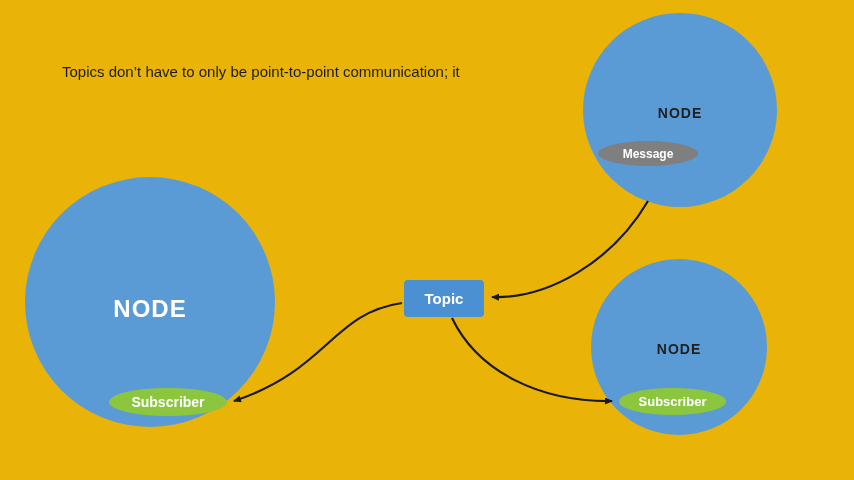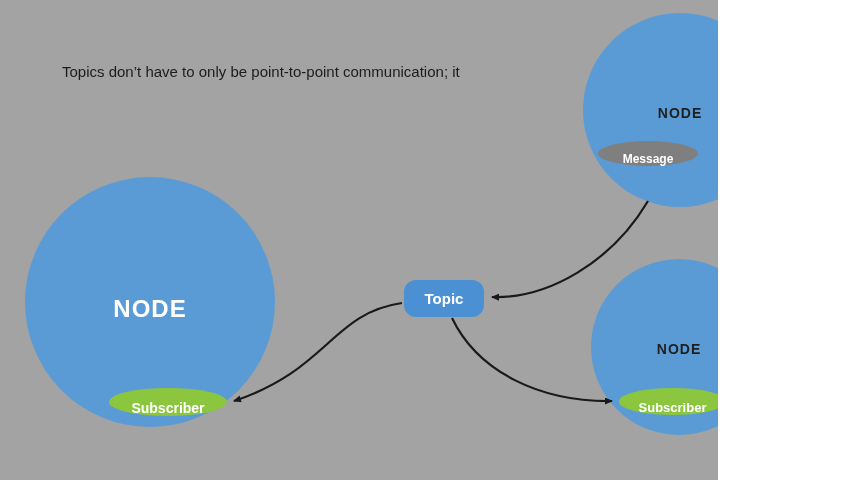--- a/index.html
+++ b/index.html
@@ -3,23 +3,23 @@
 <meta charset="utf-8">
 <style>
   html, body {
     margin: 0;
     padding: 0;
     background: #ffffff;
     font-family: "Liberation Sans", sans-serif;
   }
   .stage {
     position: relative;
-    width: 718px;
+    width: 854px;
     height: 480px;
-    background: #a3a3a3;
+    background: #eab308;
     overflow: hidden;
   }
   .caption {
     position: absolute;
     left: 62px;
     top: 60px;
     width: 440px;
     font-size: 15px;
     line-height: 1.55;
     color: #1c1c1c;
@@ -42,21 +42,21 @@
   }
   .node-label.big   { top: 118px; font-size: 24px; color: #ffffff; }
   .node-label.small { font-size: 14px; color: #1f1f1f; }
   .circle-tright .node-label.small { top: 92px; }
   .circle-bright .node-label.small { top: 82px; }
 
   .pill {
     position: absolute;
     border-radius: 50%;
     display: flex;
-    align-items: flex-end;
+    align-items: center;
     justify-content: center;
     font-weight: bold;
     color: #ffffff;
   }
   .pill-subscriber-left {
     left: 109px; top: 388px; width: 118px; height: 28px;
     background: var(--subscriber-green, #8cc63e);
     font-size: 14px;
   }
   .pill-message {
@@ -71,21 +71,21 @@
   }
   .pill-subscriber-bright {
     left: 619px; top: 388px; width: 107px; height: 27px;
     background: var(--subscriber-green, #8cc63e);
     font-size: 13px;
   }
   .topic-box {
     position: absolute;
     left: 404px; top: 280px; width: 80px; height: 37px;
     background: var(--topic-blue, #4a90d2);
-    border-radius: 12px;
+    border-radius: 4px;
     display: flex;
     align-items: center;
     justify-content: center;
     color: #ffffff;
     font-weight: bold;
     font-size: 15px;
   }
   svg.arrows {
     position: absolute;
     left: 0; top: 0;

